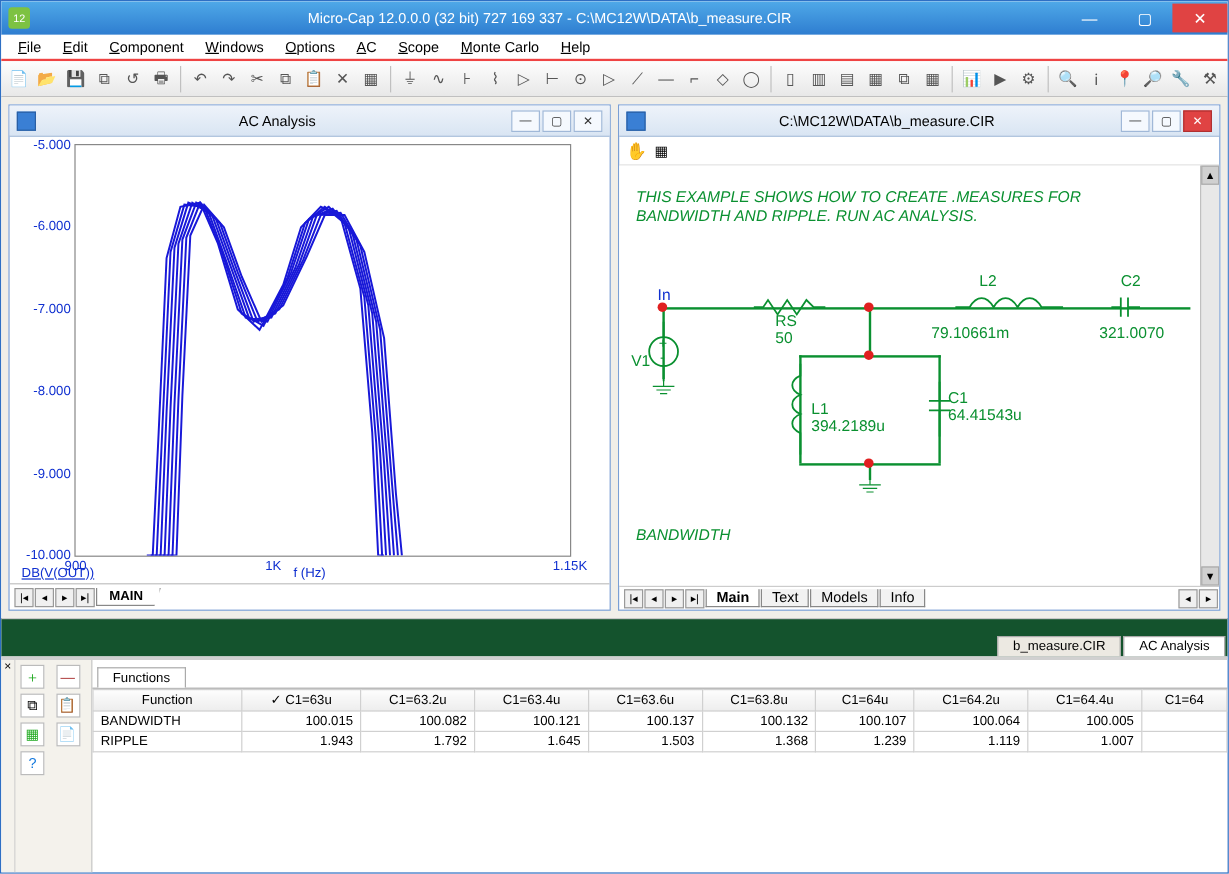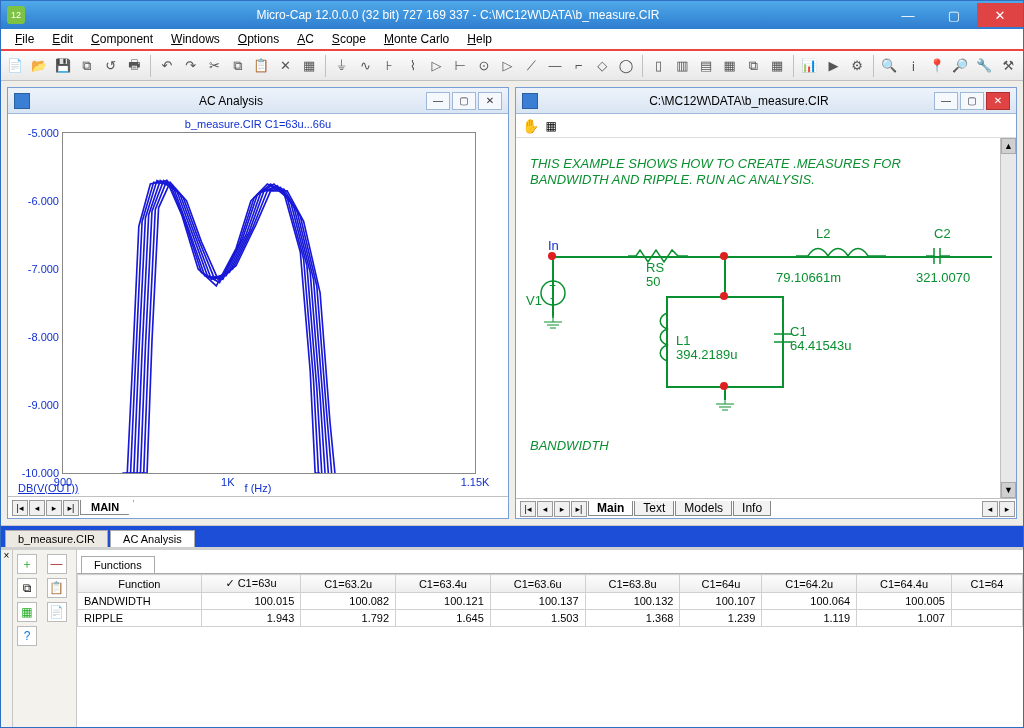--- a/index.html
+++ b/index.html
@@ -32,21 +32,21 @@
 .axislbl { position:absolute; color:#1030d0; font-size:11px; }
 .navtabs { height:22px; display:flex; align-items:center; border-top:1px solid #c0c0c0; padding:0 4px; gap:0; }
 .navbtn { width:16px;height:16px;border:1px solid #999;background:#f0f0f0;display:flex;align-items:center;justify-content:center;font-size:9px;margin-right:1px;}
 .tab { padding:1px 14px 1px 10px; border:1px solid #888;border-top:none;background:#fff;font-weight:bold;font-size:11px; clip-path:polygon(0 0,100% 0,90% 100%,0 100%);}
 .circuit { flex:1; position:relative; overflow:hidden; background:#fff;}
 .circuit .txt { position:absolute; color:#0a9030; font-size:13px; font-style:italic;}
 .node { position:absolute;width:8px;height:8px;background:#e02020;border-radius:50%;transform:translate(-50%,-50%); }
 .wire { position:absolute; background:#0a9030; }
 .scroll { width:16px; background:#e8e8e8; border-left:1px solid #c0c0c0; display:flex;flex-direction:column;}
 .sarrow { height:16px;background:#d0d0d0;display:flex;align-items:center;justify-content:center;font-size:9px;border:1px solid #aaa;}
-.lowertabs { height:22px; background:#1d4ed8; border-top:1px solid #c8c8c8; display:flex;align-items:flex-end; padding-left:4px;}
+.lowertabs { height:32px; background:#14532d; border-top:1px solid #c8c8c8; display:flex;align-items:flex-end; padding-left:4px;justify-content:flex-end;}
 .ltab { padding:2px 12px; border:1px solid #aaa; border-bottom:none; background:#fff; font-size:11px; margin-right:2px;}
 .ltab.inact { background:#ece9e2; }
 .bottom { height:180px; display:flex; border-top:3px solid #d0d0d0; }
 .side { width:64px; background:#f4f2ec; border-right:1px solid #c8c8c8; padding:4px; display:grid; grid-template-columns:1fr 1fr; gap:4px; align-content:start;}
 .side div { width:20px;height:20px;border:1px solid #bbb;background:#fff;display:flex;align-items:center;justify-content:center;font-size:12px; }
 .functabhdr { height:24px; display:flex; align-items:flex-end; padding-left:4px; border-bottom:1px solid #aaa;}
 .functab { padding:2px 12px;border:1px solid #aaa;border-bottom:none;background:#fff;font-size:11px;}
 .grid { flex:1; overflow:auto; }
 table { border-collapse:collapse; width:100%; }
 th,td { border:1px solid #d0d0d0; padding:2px 6px; font-size:11px; text-align:right; white-space:nowrap; }
@@ -141,21 +141,20 @@
     <div class="subtitle">
       <div class="sicon"></div>
       <div class="stxt">AC Analysis</div>
       <div class="sbtns">
         <div class="sbtn">—</div>
         <div class="sbtn">▢</div>
         <div class="sbtn">✕</div>
       </div>
     </div>
     <div class="plotarea">
-      <div class="plotcap">b_measure.CIR C1=63u...66u</div>
       <div class="plotwrap">
         <div class="plotleft"></div>
         <div class="plot">
           
           <div class="ytick" style="top:-6px">-5.000</div>
           <div class="ytick" style="top:calc(20% - 6px)">-6.000</div>
           <div class="ytick" style="top:calc(40% - 6px)">-7.000</div>
           <div class="ytick" style="top:calc(60% - 6px)">-8.000</div>
           <div class="ytick" style="top:calc(80% - 6px)">-9.000</div>
           <div class="ytick" style="top:calc(100% - 6px)">-10.000</div>

